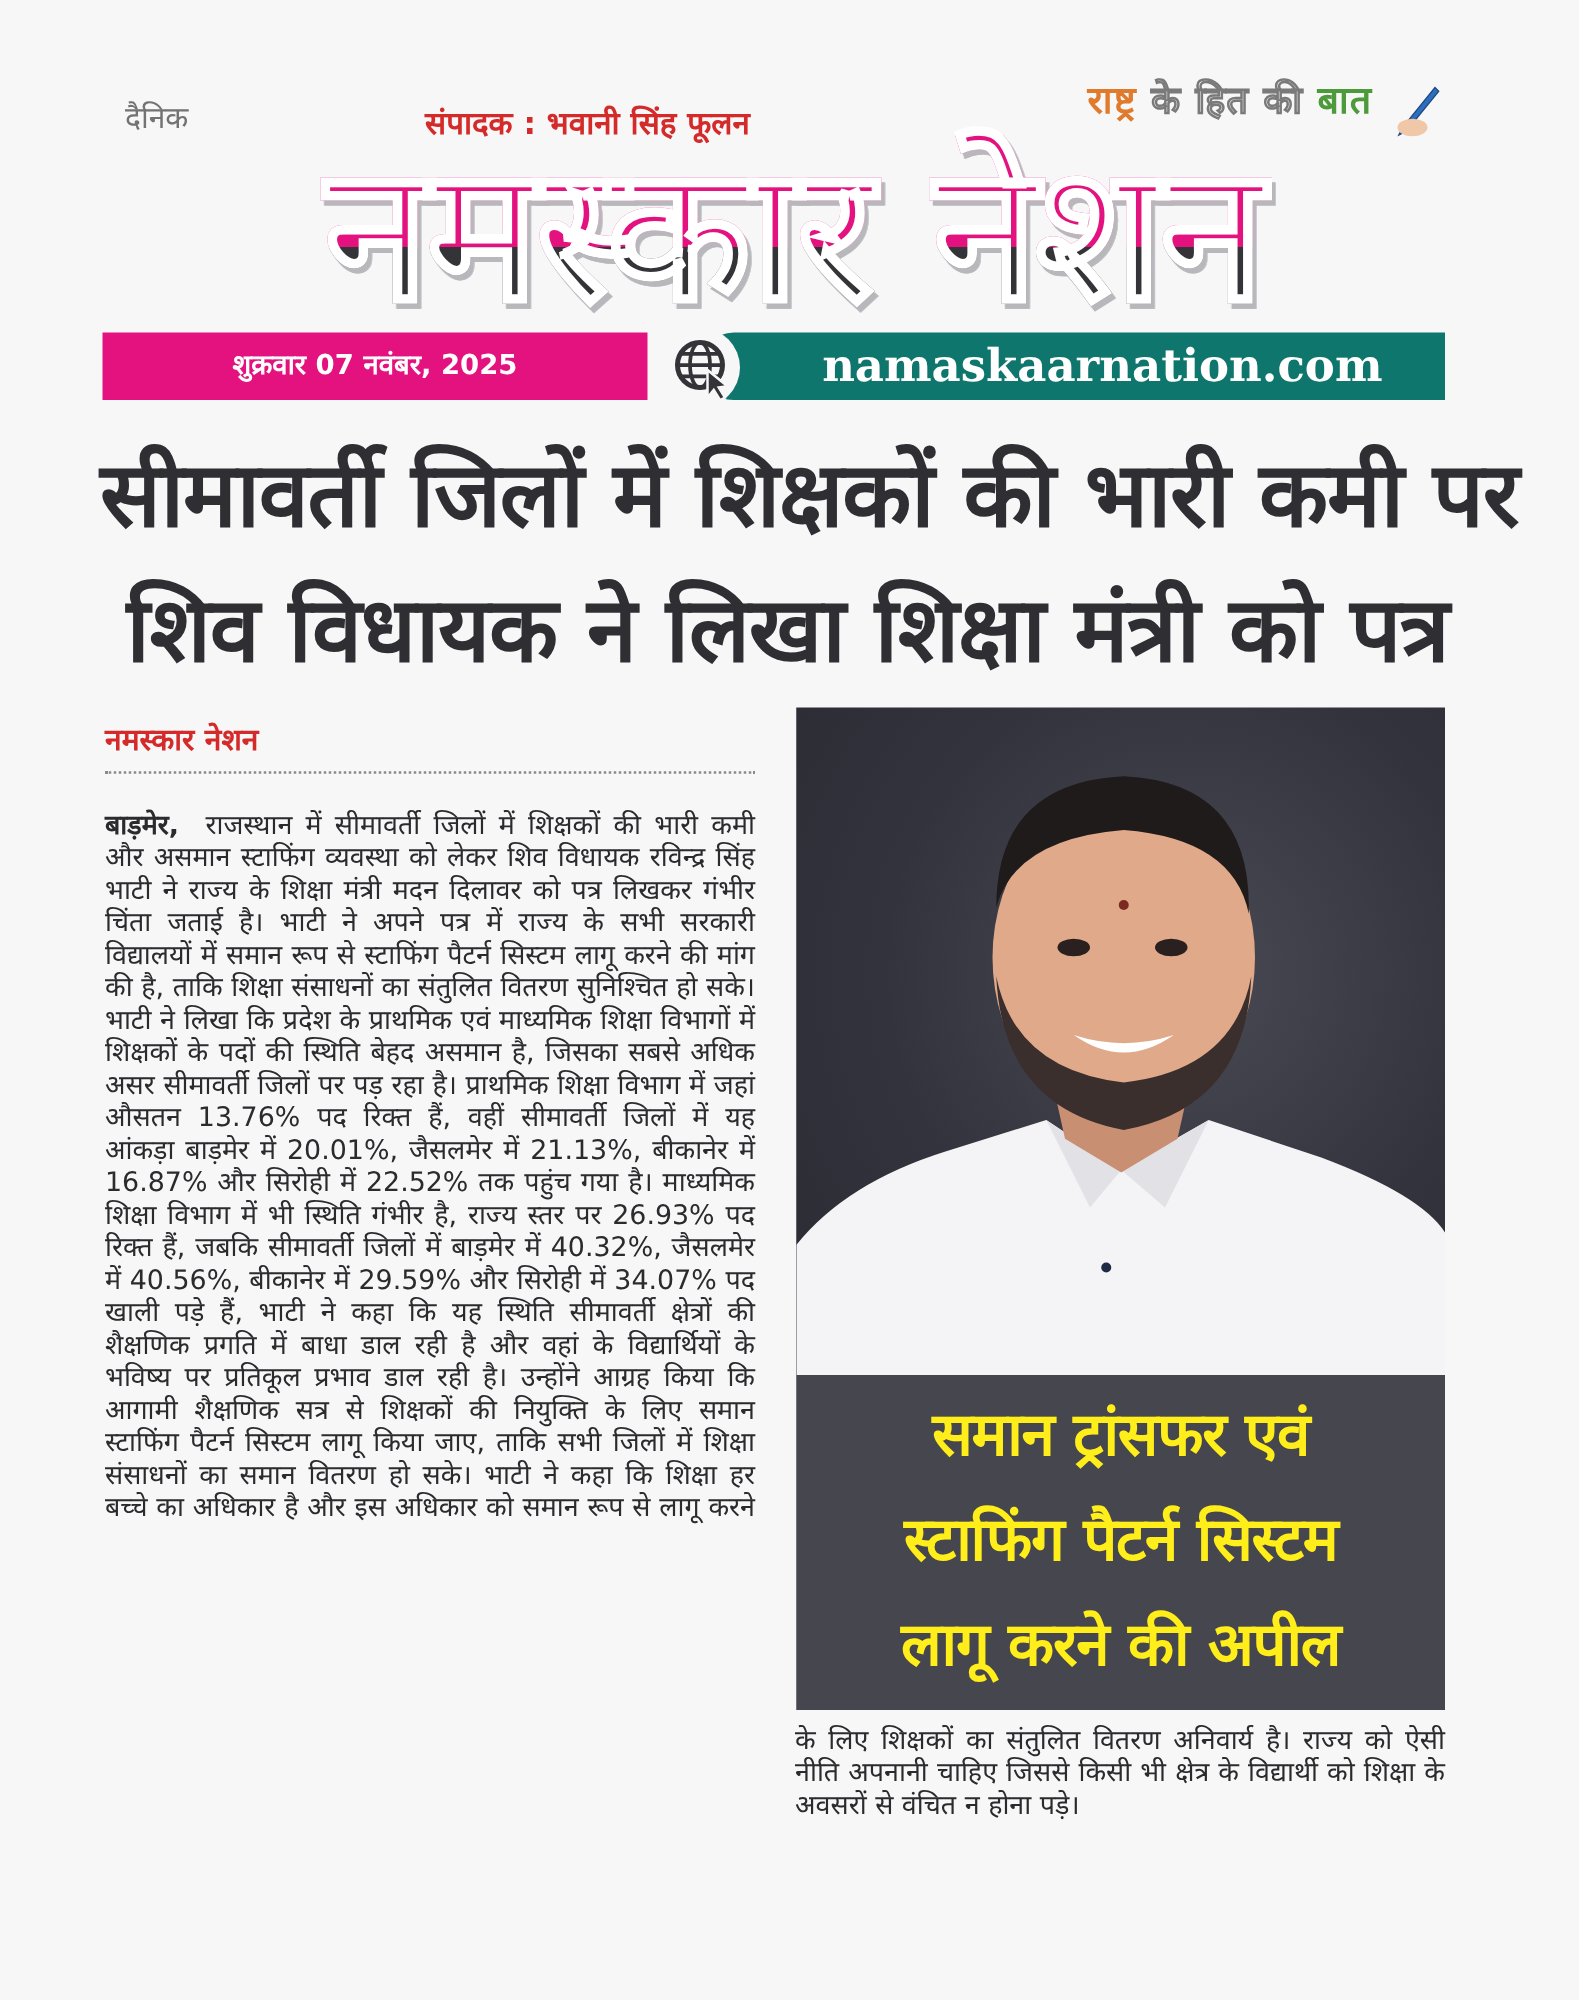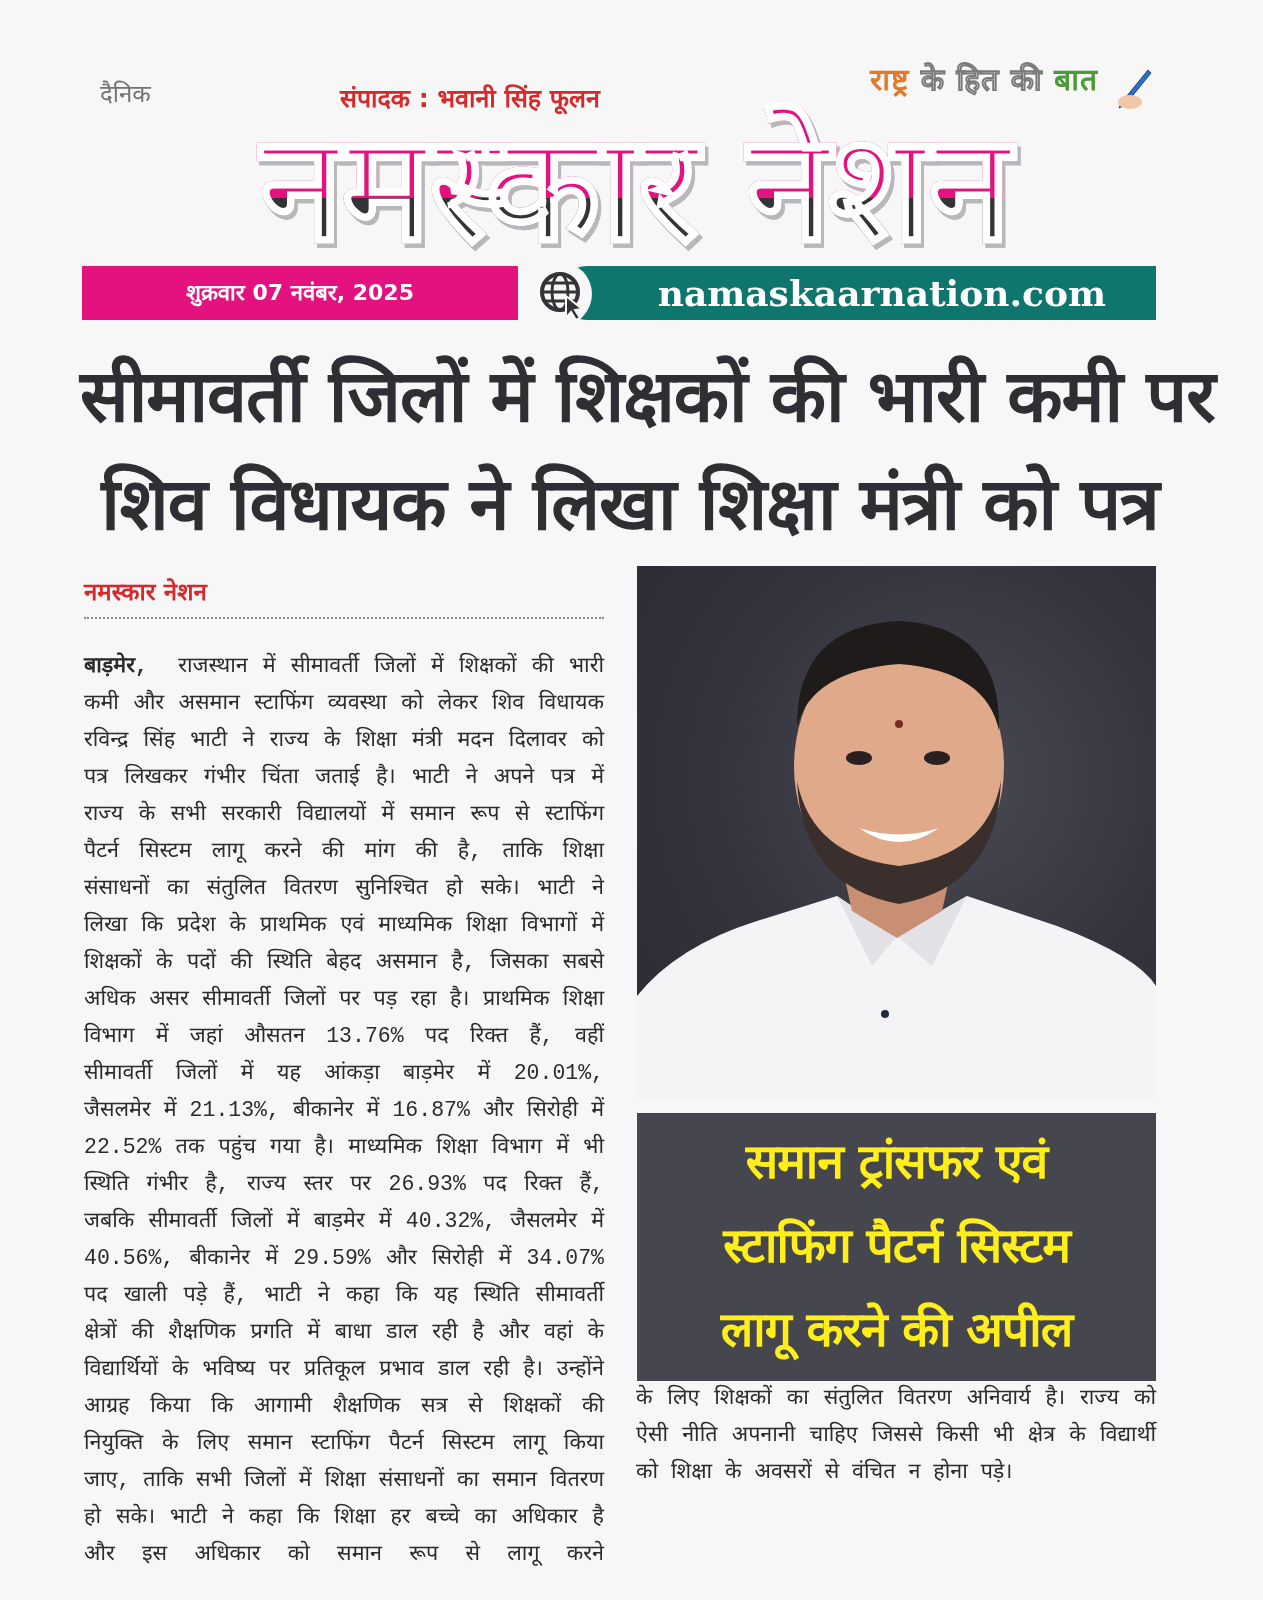--- a/index.html
+++ b/index.html
@@ -49,40 +49,39 @@
   }
   #headline-1 { top:348px; }
   #headline-2 { top:456px; }
 
   
   #byline { left:84px; top:574px; font-size:24px; font-weight:bold; color:#d42a2a; }
   #byline-rule { left:84px; top:617px; width:520px; border-top:2px dotted #8a8a8a; }
 
   
   .col {
-    font-size:21.5px; line-height:37px; color:#2b2b2e; text-align:justify;
+    font-size:21.5px; line-height:26px; color:#2b2b2e; text-align:justify;
     text-align-last:justify;
-    font-family:Liberation Mono, monospace;
   }
   #body-left { left:84px; top:648px; width:520px; }
   #body-left b { font-weight:bold; }
   #body-right { left:636px; top:1380px; width:520px; }
   #body-right p { margin:0; }
   #body-right .end { text-align-last:left; }
   #body-left p { margin:0; }
 
   
   #photo {
     left:637px; top:566px; width:519px; height:534px; overflow:hidden;
     background:radial-gradient(ellipse at 60% 40%, #4a4a55 0%, #33333d 55%, #2a2a33 100%);
   }
 
   
   #callout {
-    left:637px; top:1100px; width:519px; height:268px; background:#46464e;margin-top:13px;
+    left:637px; top:1100px; width:519px; height:268px; background:#46464e;
   }
   .callout-line {
     position:absolute; left:0; width:519px; text-align:center; color:#ffee1a;
     font-size:48px; font-weight:bold; line-height:72px; white-space:nowrap; letter-spacing:-1px;
   }
   #callout-1 { top:12px; }
   #callout-2 { top:96px; }
   #callout-3 { top:180px; }
 </style>
 </head>

